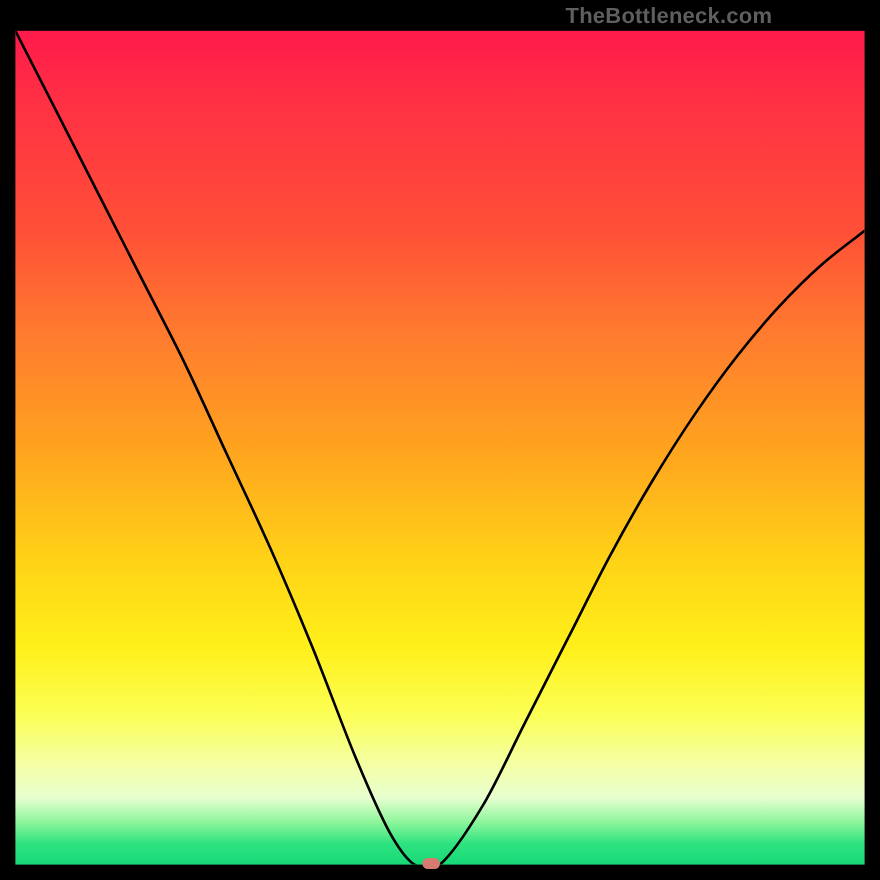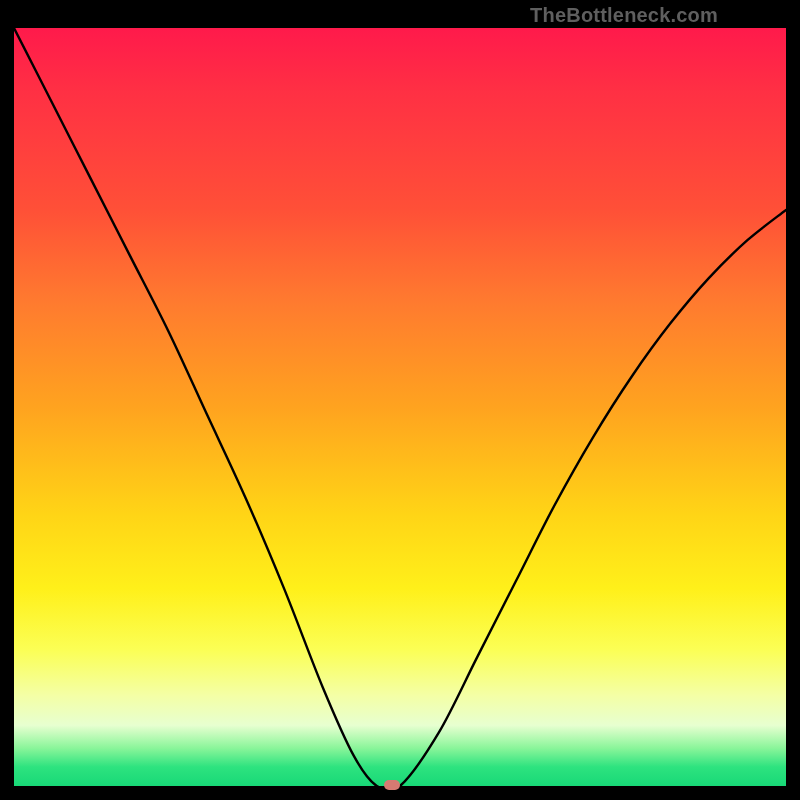--- a/index.html
+++ b/index.html
@@ -9,21 +9,20 @@
     height: 800px;
     background: #000;
     overflow: hidden;
     font-family: Arial, Helvetica, sans-serif;
   }
   .outer {
     width: 716px;
     height: 800px;
     position: relative;
     background: #000;
-    padding-left: 16px;
   }
   .watermark {
     position: absolute;
     top: 4px;
     right: 14px;
     color: #5f5f5f;
     font-size: 20px;
     font-weight: 600;
     letter-spacing: 0.2px;
     z-index: 5;

